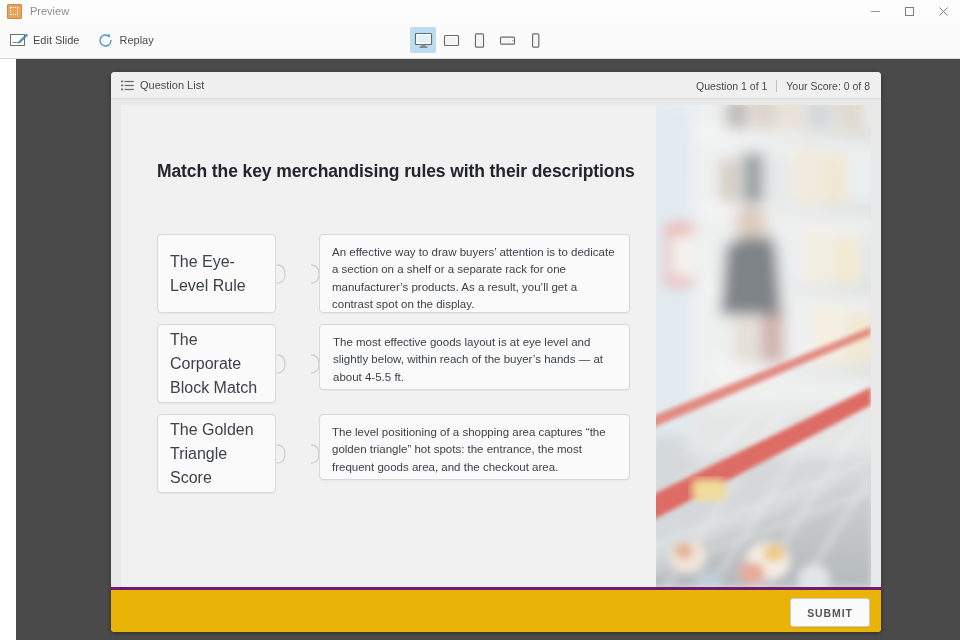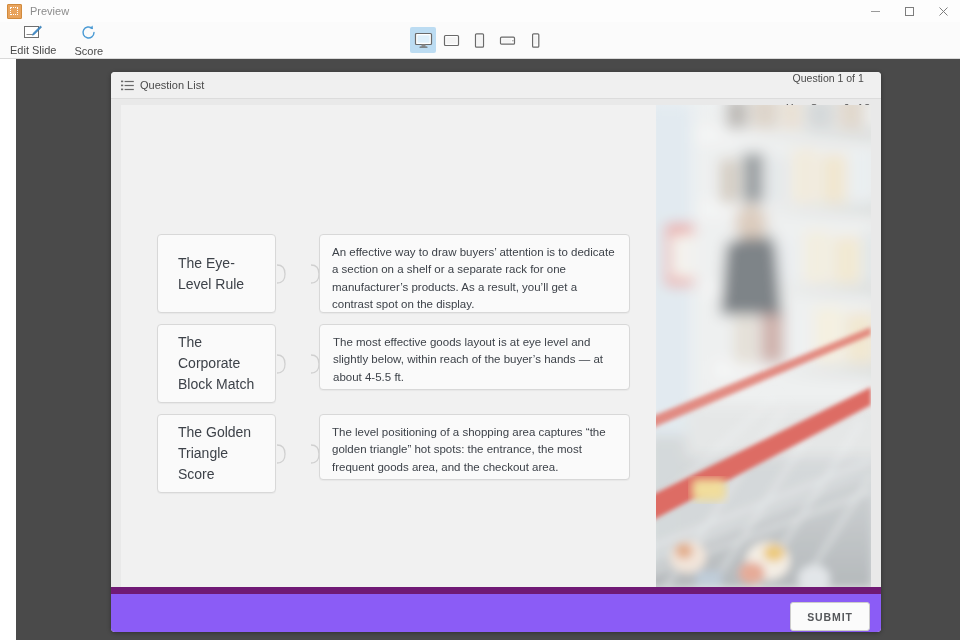--- a/index.html
+++ b/index.html
@@ -85,21 +85,20 @@
     height: 36px;
     display: flex;
     align-items: center;
     gap: 14px;
   }
   .tb-item {
     display: flex;
     align-items: center;
     gap: 5px;
     padding: 2px 2px;
-    flex-direction: column;
   }
   .tb-label {
     font-size: 11px;
     color: #4a4a4a;
     line-height: 1;
   }
   .icon-editslide {
     width: 18px; height: 15px;
     position: relative;
     flex: none;
@@ -176,21 +175,20 @@
   }
   .header-right {
     position: absolute;
     right: 11px; top: 0;
     height: 27px;
     display: flex;
     align-items: center;
     gap: 9px;
     font-size: 10.5px;
     color: #4a4a4a;
-    flex-direction: column;
   }
   .hdr-sep {
     width: 1px; height: 12px;
     background: #c2c2c2;
   }
 
   
   .slide {
     position: absolute;
     left: 10px; top: 33px;
@@ -228,22 +226,22 @@
     border-radius: 4px;
     box-shadow: 0 1px 1px rgba(0,0,0,0.04);
     display: flex;
     align-items: center;
     position: absolute;
     top: 0;
   }
   .card-term {
     left: 0;
     width: 119px;
-    padding: 0 20px;
-    font-size: 14px;
+    padding: 0 12px;
+    font-size: 16px;
     color: #3d4249;
     line-height: 1.5;
   }
   .card-desc {
     left: 162px;
     width: 311px;
     padding: 9px 12px;
     font-size: 11.5px;
     color: #3d4249;
     line-height: 1.5;
@@ -269,22 +267,22 @@
     width: 215px; height: 482px;
     overflow: hidden;
   }
   .slide-photo svg { display: block; }
 
   
   .player-footer {
     position: absolute;
     left: 0; bottom: 0;
     width: 770px; height: 45px;
-    background: #8b5cf6;
-    border-top: 7px solid #701a75;
+    background: #eab308;
+    border-top: 3px solid #701a75;
     box-sizing: border-box;
   }
   .submit-btn {
     position: absolute;
     right: 11px; top: 8px;
     width: 78px; height: 27px;
     background: #fbfbfb;
     border: 1px solid #cccccc;
     border-radius: 3px;
     color: #55575a;
@@ -339,21 +337,21 @@
         <span class="tb-label">Edit Slide</span>
       </div>
 
       <div class="tb-item">
         <span class="icon-replay">
           <svg width="17" height="17" viewBox="0 0 17 17">
             <path d="M14 8.5 A5.5 5.5 0 1 1 12.2 4.4" fill="none" stroke="#4a9ad4" stroke-width="1.4" stroke-linecap="round"></path>
             <path d="M12.6 1.4 L12.9 4.9 L9.5 4.3 Z" fill="#4a9ad4"></path>
           </svg>
         </span>
-        <span class="tb-label">Score</span>
+        <span class="tb-label">Replay</span>
       </div>
     </div>
 
     <div class="devices">
       <div class="dev-btn active">
         <span>
           <svg width="19" height="17" viewBox="0 0 19 17">
             <rect x="1.5" y="1.5" width="16" height="11" rx="1" fill="#ffffff" stroke="#6a6a6a" stroke-width="1.2"></rect>
             <rect x="3.4" y="3.3" width="12.2" height="7.4" fill="#dff0fb"></rect>
             <rect x="7.5" y="12.5" width="4" height="2.2" fill="#8a8a8a"></rect>
@@ -417,20 +415,21 @@
         </div>
         <div class="header-right">
           <span>Question 1 of 1</span>
           <span class="hdr-sep"></span>
           <span>Your Score: 0 of 8</span>
         </div>
       </div>
 
       <div class="slide">
 
+        <div class="slide-title">Match the key merchandising rules with their descriptions</div>
 
         <div class="matches">
 
           <div class="match-row" style="height:79px;">
             <div class="card card-term" style="height:79px;">
               <span>The Eye-Level Rule</span>
             </div>
             <span class="connector conn-left">
               <svg width="16" height="26" viewBox="0 0 16 26">
                 <path d="M1 4 C9 4, 9 11, 9 13 C9 15, 9 22, 1 22" fill="none" stroke="#d0d0d0" stroke-width="1.3"></path>

